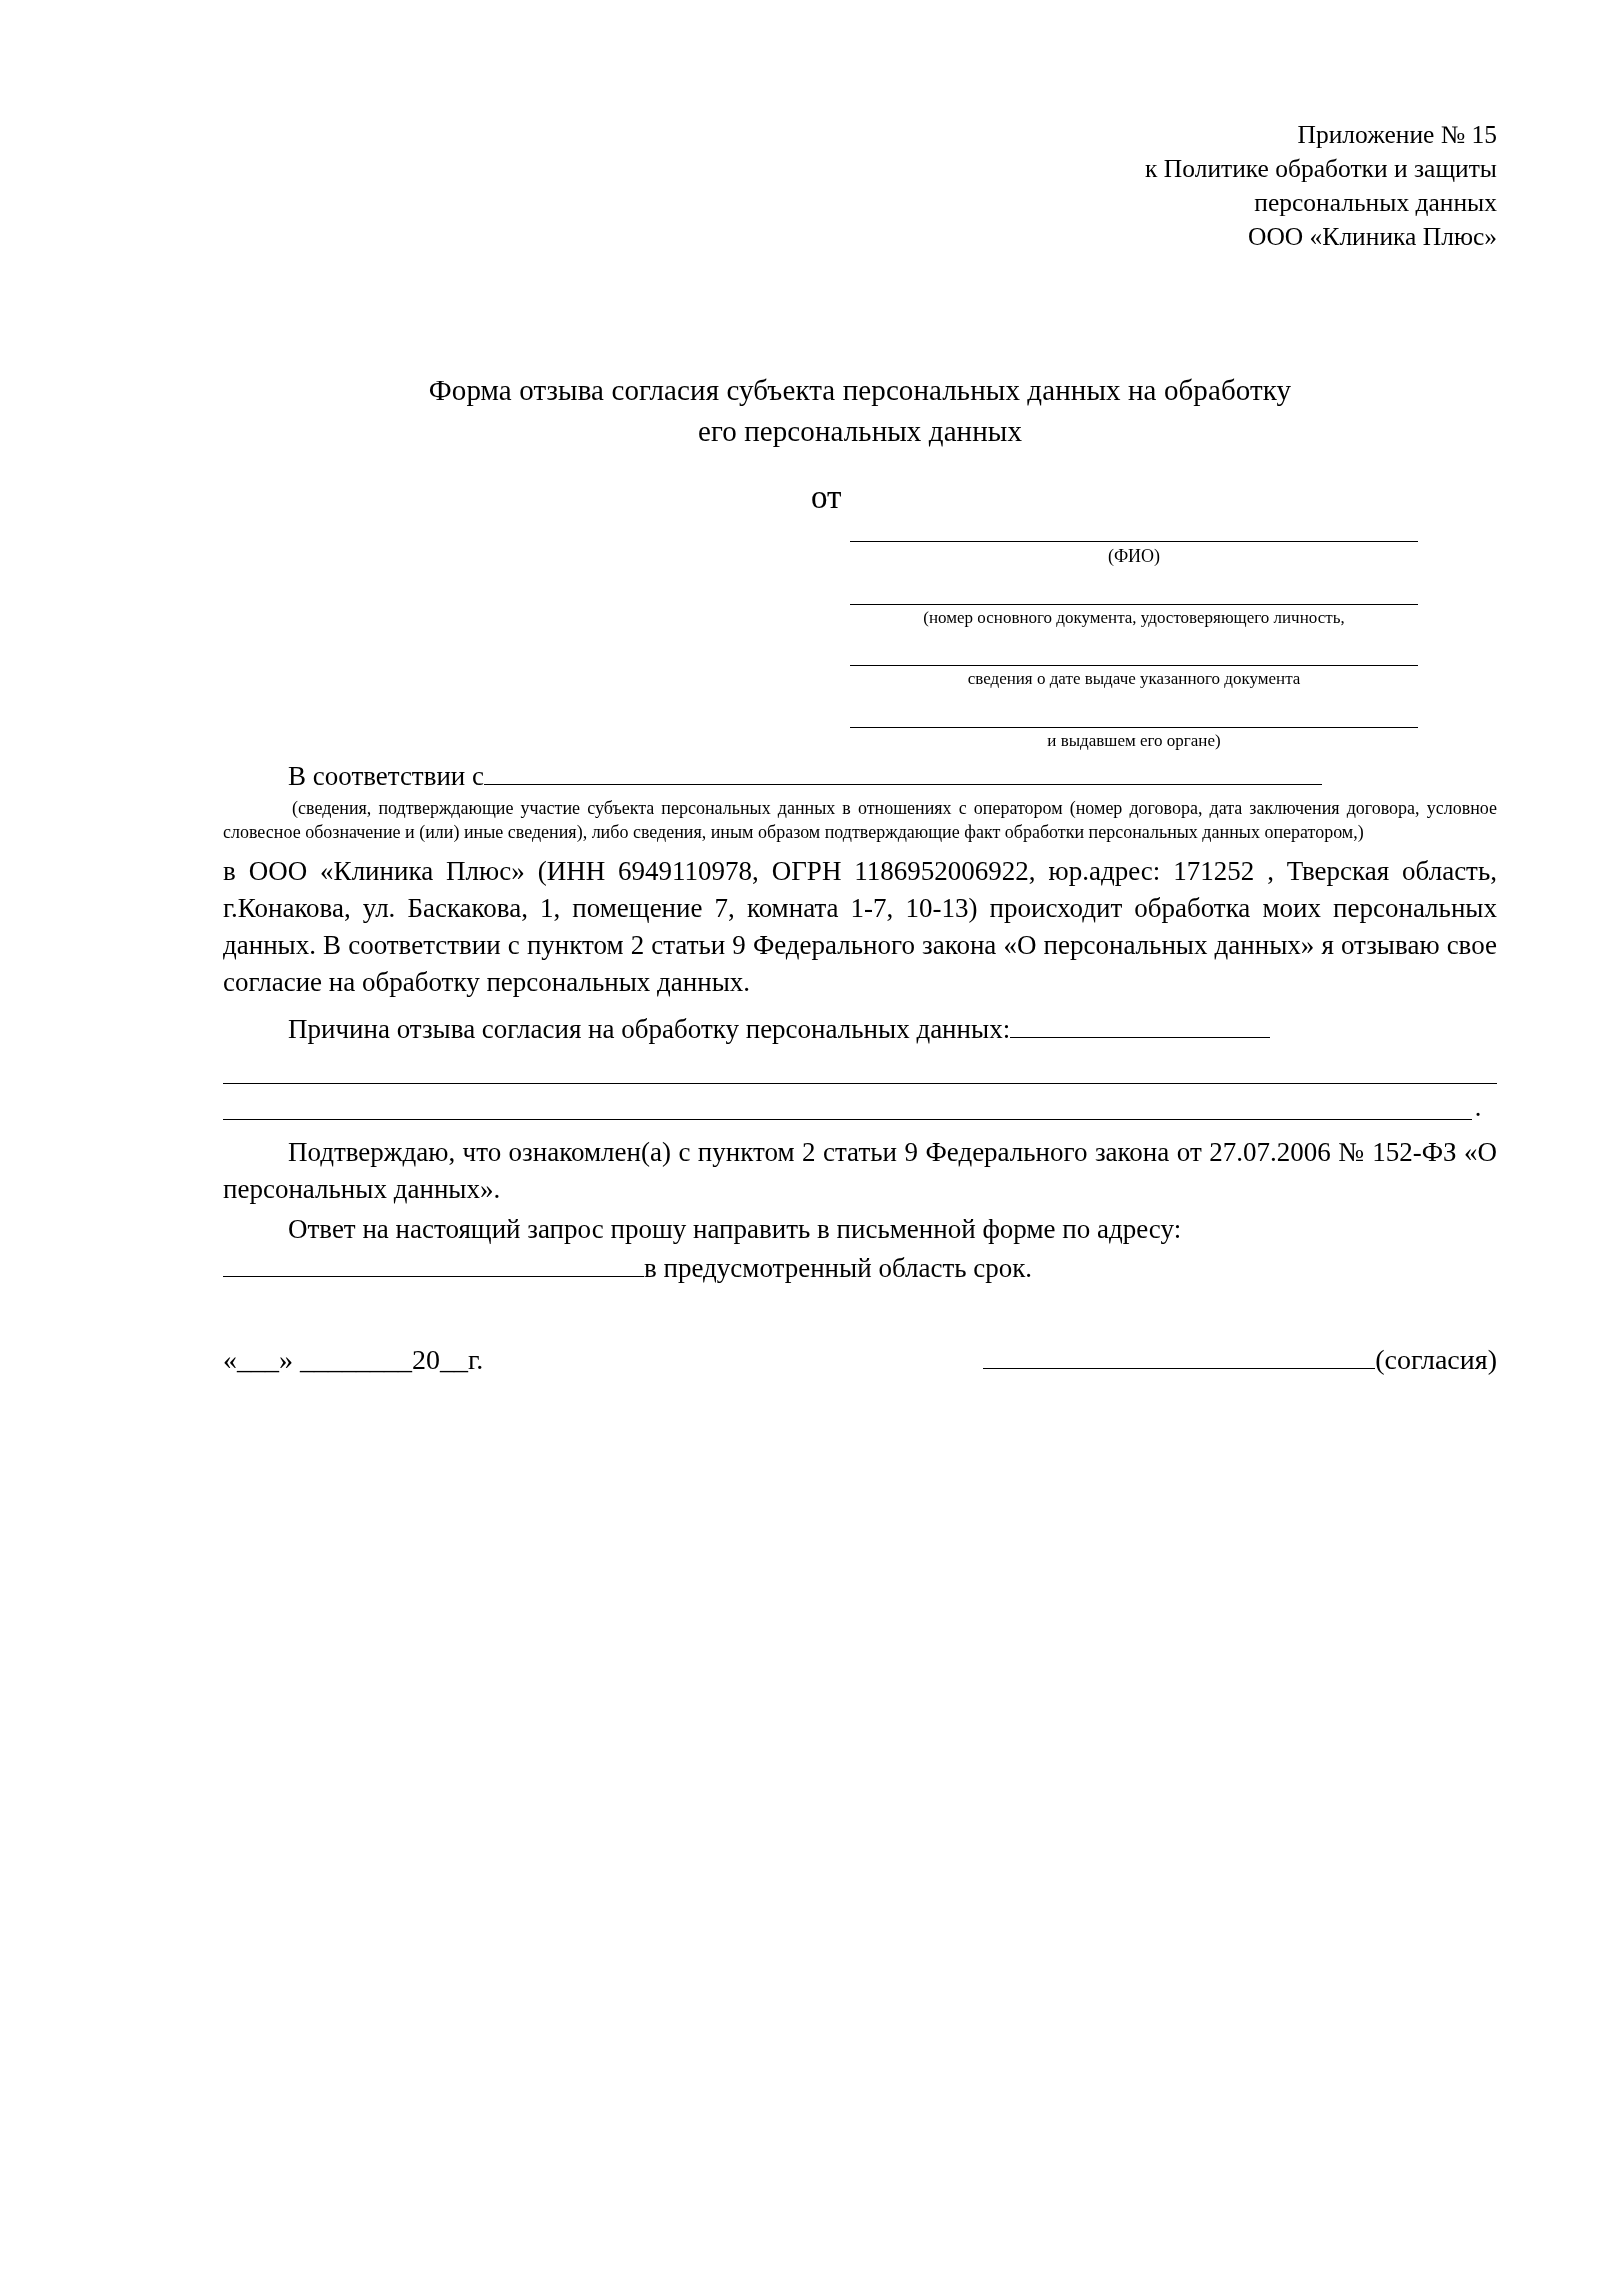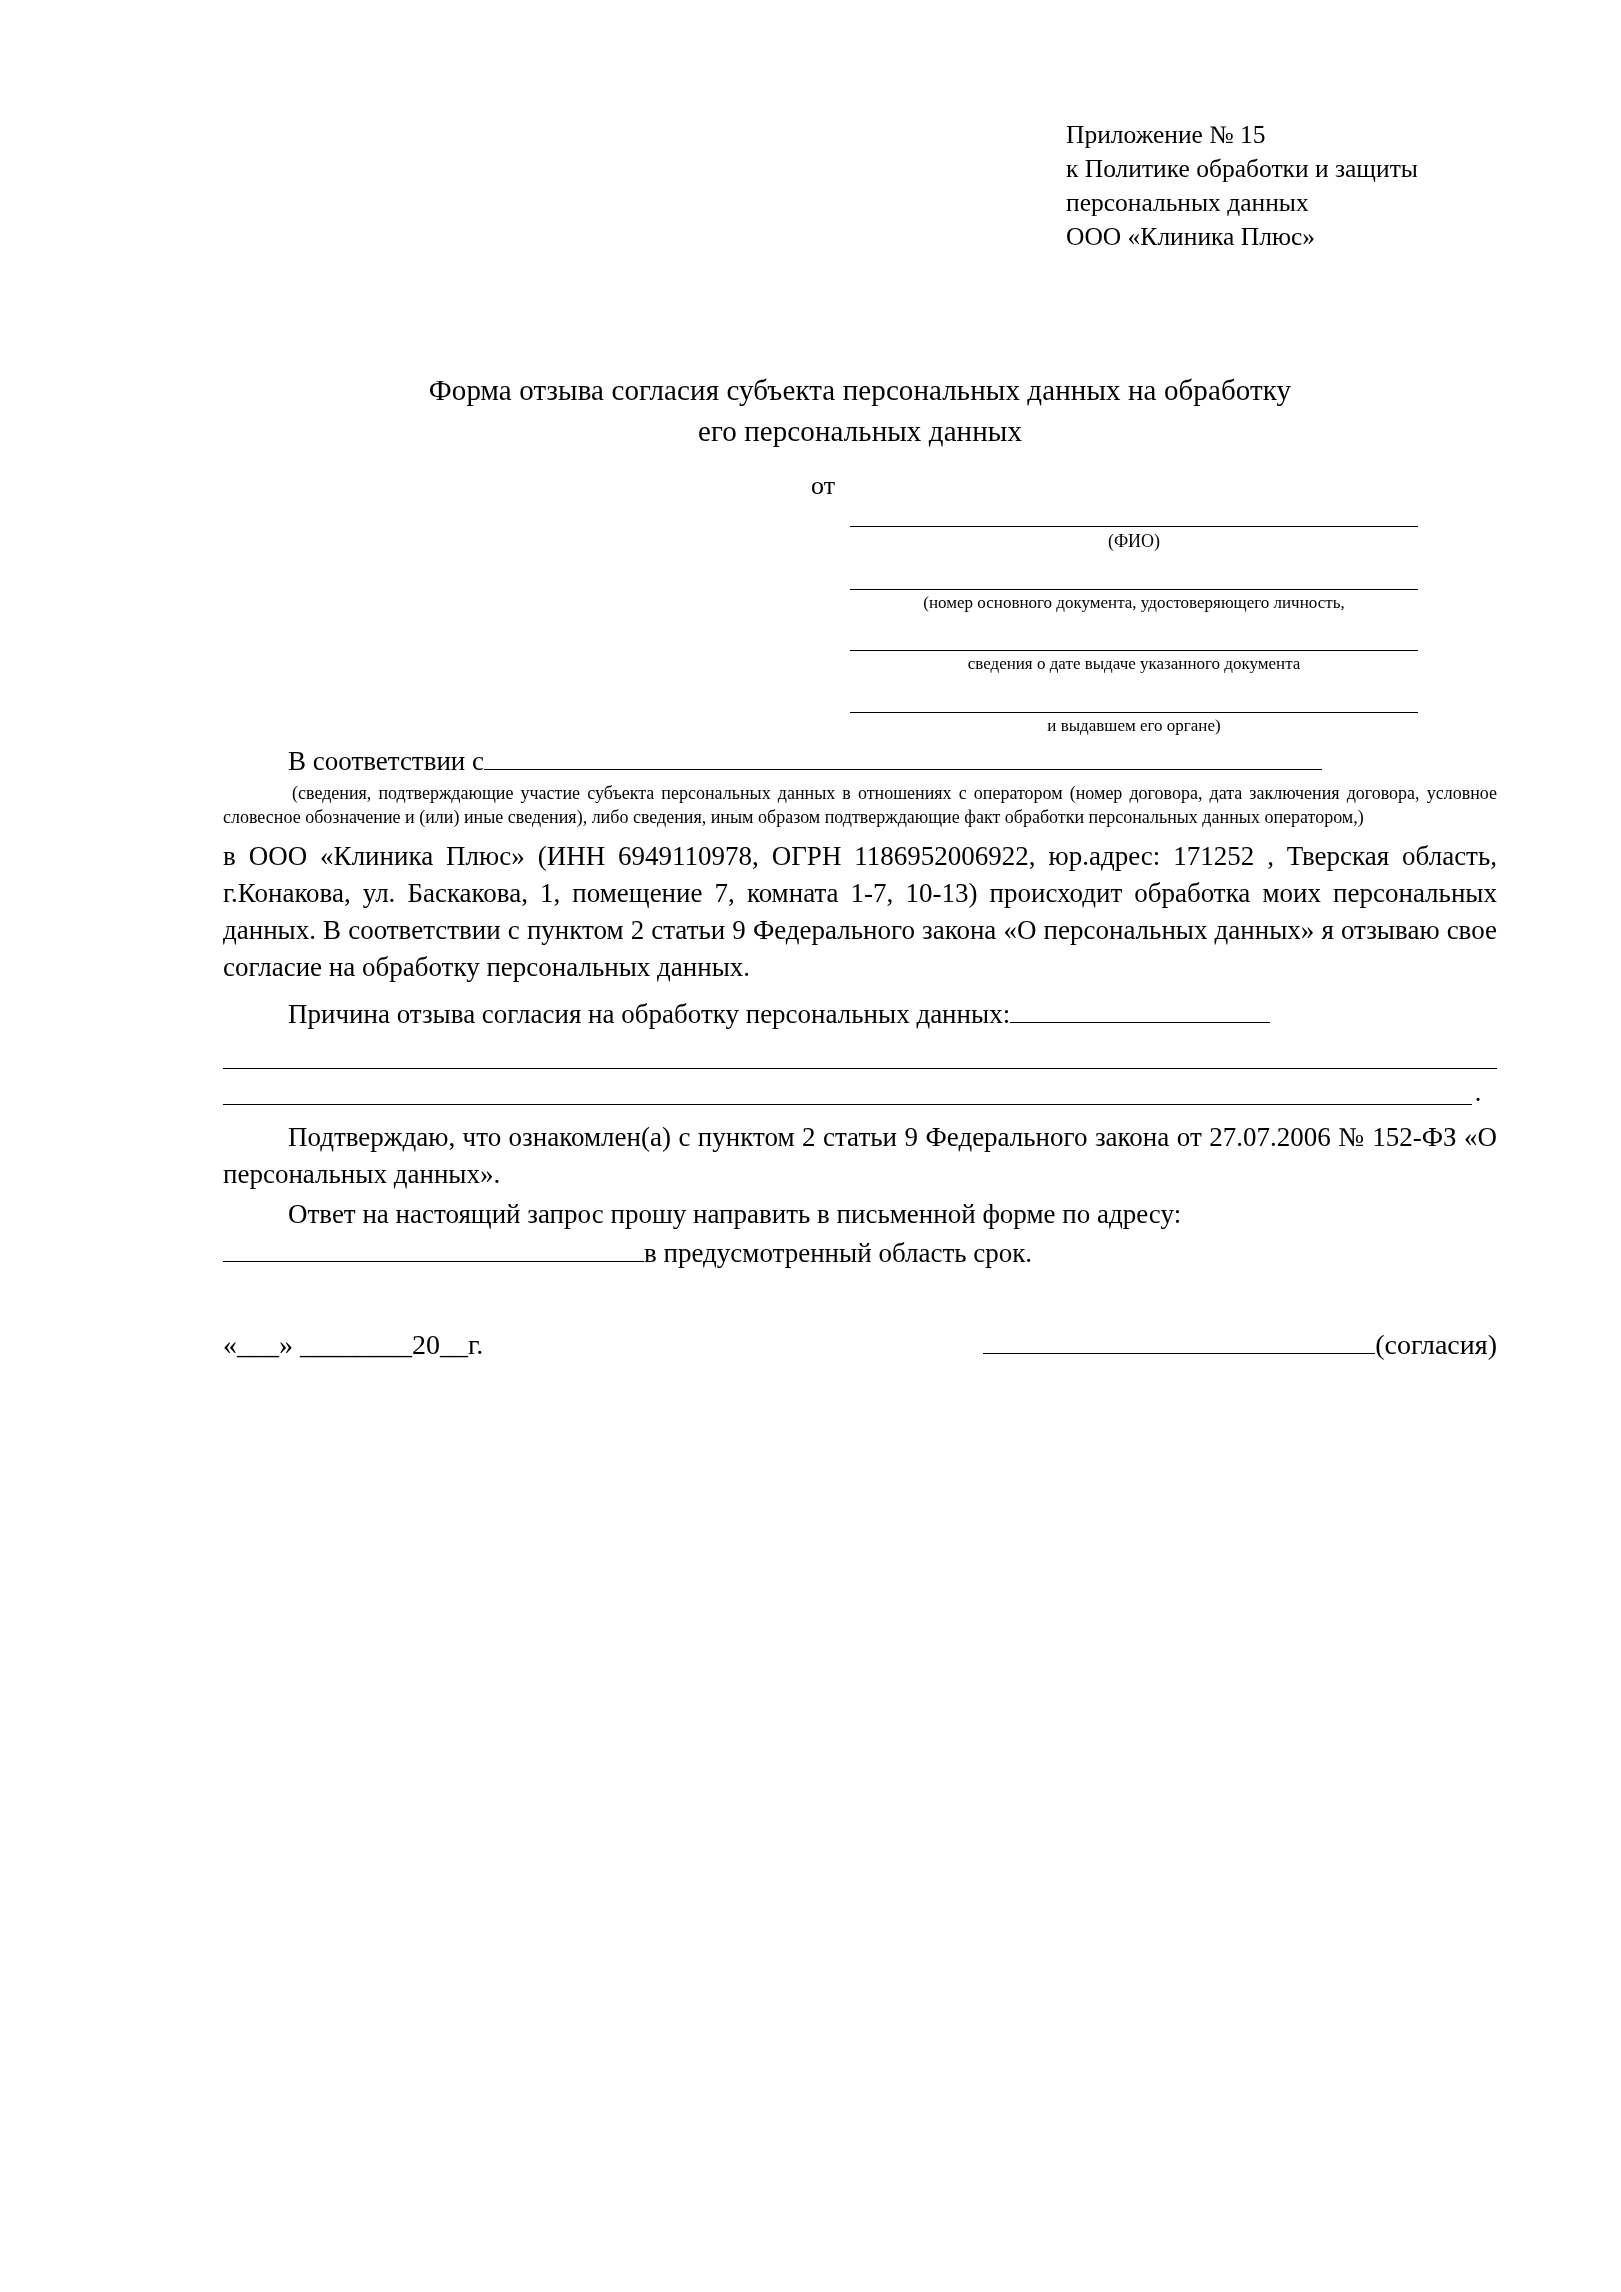--- a/index.html
+++ b/index.html
@@ -26,46 +26,46 @@
     left: 223px;
     top: 118px;
     width: 1274px;
   }
 
   
   .header-block {
     margin-left: 843px;
     font-size: 25.5px;
     line-height: 1.33;
-    text-align: left;
+    text-align: right;
   }
   .header-block div { white-space: nowrap; }
 
   
   .doc-title {
     margin-top: 116px;
     text-align: center;
     font-weight: normal;
     font-size: 29px;
     line-height: 1.42;
     letter-spacing: 0.1px;
   }
 
   
   .addressee {
     margin-top: 61px;
     text-align: center;
     font-size: 26.5px;
   }
   .from-row {
-    margin-top: 19px;
+    margin-top: 27px;
     display: flex;
     justify-content: flex-start;
     padding-left: 588px;
-    font-size: 26px;
+    font-size: 33px;
   }
 
   .field-group {
     margin-left: 627px;
     width: 568px;
   }
   .rule {
     border-bottom: 1.6px solid #000;
     height: 25.5px;
   }

